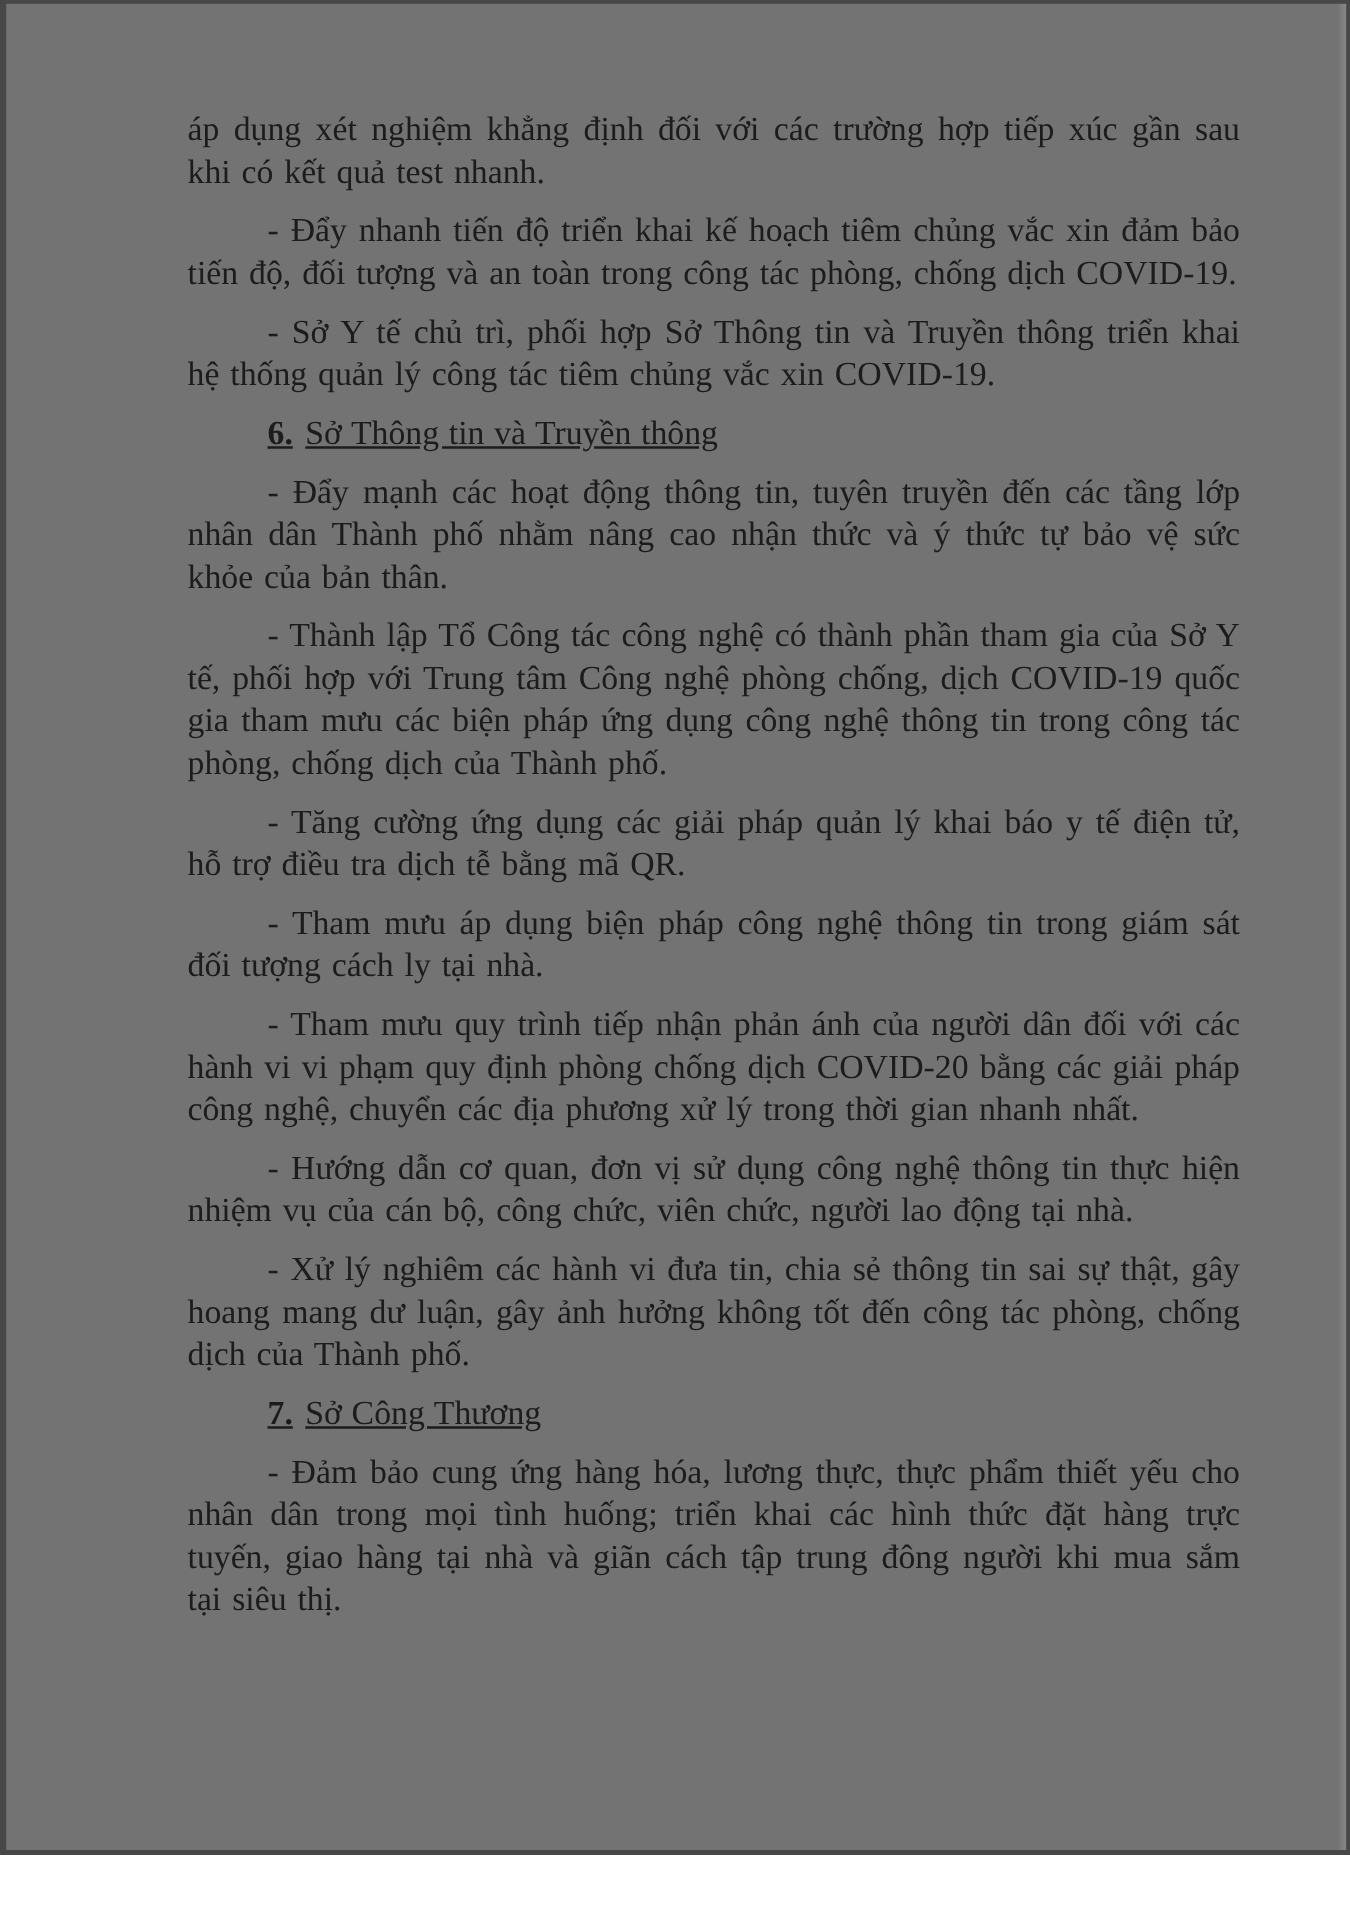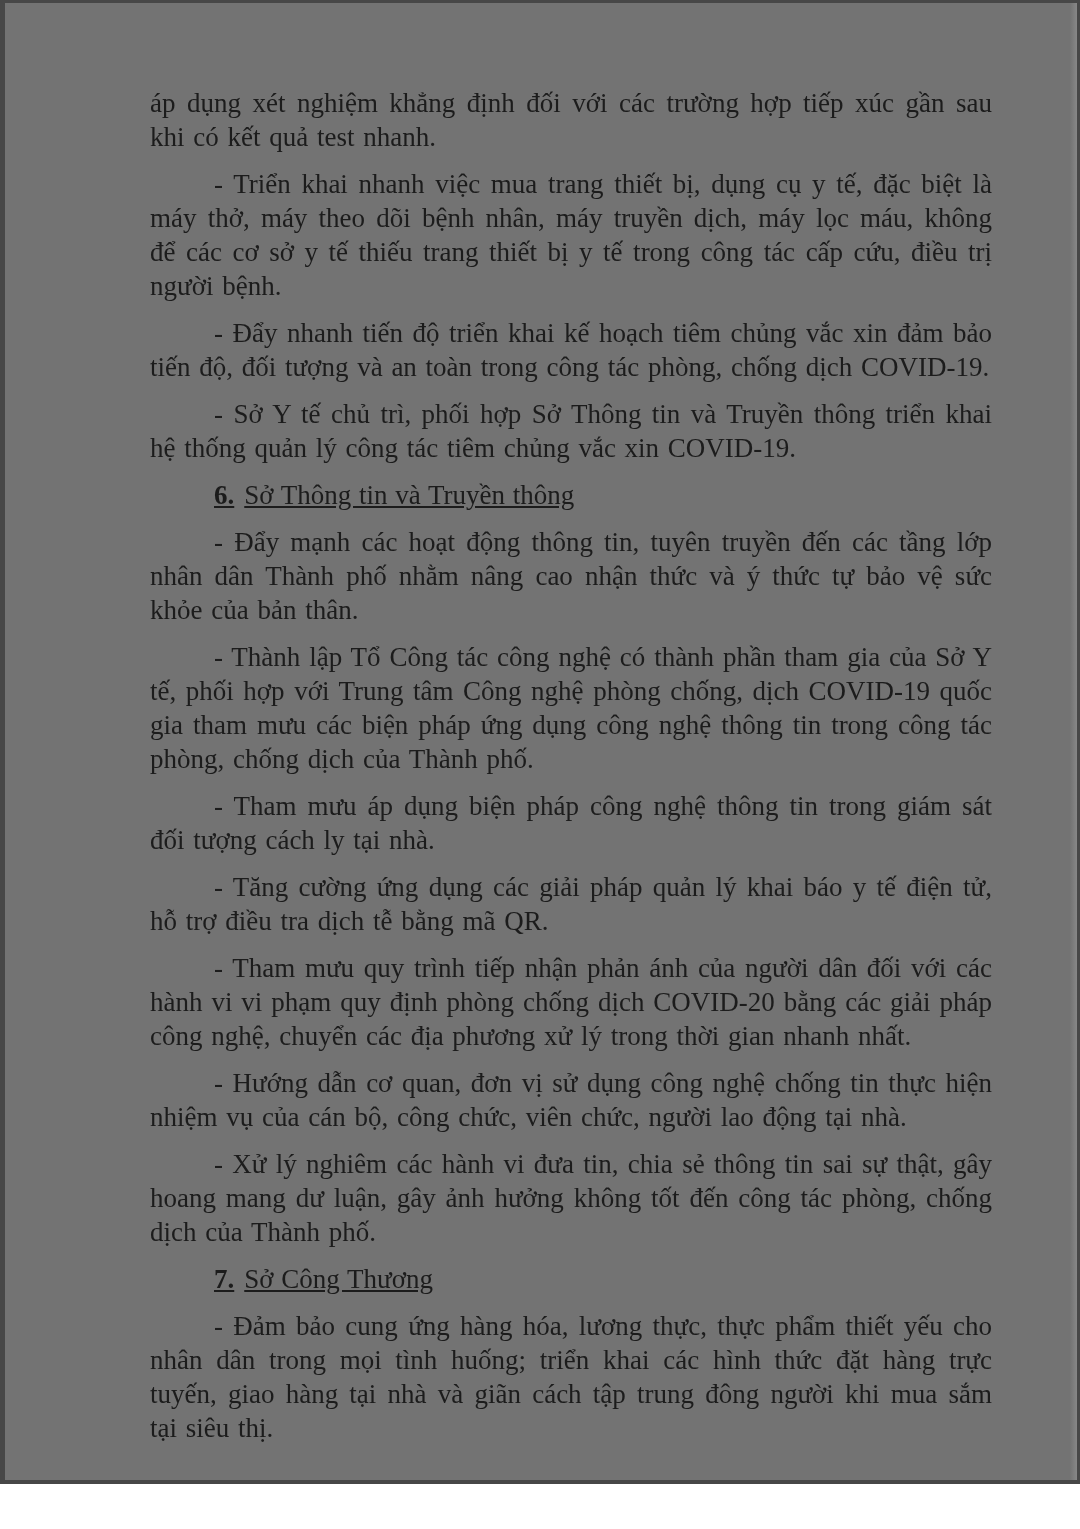--- a/index.html
+++ b/index.html
@@ -50,42 +50,41 @@
   <div class="edge edge-left"></div>
   <div class="edge edge-top"></div>
   <div class="edge-shadow-right"></div>
   <div class="edge edge-right"></div>
   <div class="edge edge-bottom"></div>
 
   <div class="content">
 
     <p class="cont">áp dụng xét nghiệm khẳng định đối với các trường hợp tiếp xúc gần sau khi có kết quả test nhanh.</p>
 
-    <p>- Triển khai nhanh việc mua trang thiết bị, dụng cụ y tế, đặc biệt là máy thở, máy theo dõi bệnh nhân, máy truyền dịch, máy lọc máu, không để các cơ sở y tế thiếu trang thiết bị y tế trong công tác cấp cứu, điều trị người bệnh.</p>
 
 
     <p>- Đẩy nhanh tiến độ triển khai kế hoạch tiêm chủng vắc xin đảm bảo tiến độ, đối tượng và an toàn trong công tác phòng, chống dịch COVID-19.</p>
 
     <p>- Sở Y tế chủ trì, phối hợp Sở Thông tin và Truyền thông triển khai hệ thống quản lý công tác tiêm chủng vắc xin COVID-19.</p>
 
     <p class="heading">
       <span class="num">6.</span><span>Sở Thông tin và Truyền thông</span>
     </p>
 
     <p>- Đẩy mạnh các hoạt động thông tin, tuyên truyền đến các tầng lớp nhân dân Thành phố nhằm nâng cao nhận thức và ý thức tự bảo vệ sức khỏe của bản thân.</p>
 
     <p>- Thành lập Tổ Công tác công nghệ có thành phần tham gia của Sở Y tế, phối hợp với Trung tâm Công nghệ phòng chống, dịch COVID-19 quốc gia tham mưu các biện pháp ứng dụng công nghệ thông tin trong công tác phòng, chống dịch của Thành phố.</p>
 
+    <p>- Tăng cường ứng dụng các giải pháp quản lý khai báo y tế điện tử, hỗ trợ điều tra dịch tễ bằng mã QR.</p>
+
     <p>- Tham mưu áp dụng biện pháp công nghệ thông tin trong giám sát đối tượng cách ly tại nhà.</p>
-
-    <p>- Tăng cường ứng dụng các giải pháp quản lý khai báo y tế điện tử, hỗ trợ điều tra dịch tễ bằng mã QR.</p>
 
     <p>- Tham mưu quy trình tiếp nhận phản ánh của người dân đối với các hành vi vi phạm quy định phòng chống dịch COVID-20 bằng các giải pháp công nghệ, chuyển các địa phương xử lý trong thời gian nhanh nhất.</p>
 
-    <p>- Hướng dẫn cơ quan, đơn vị sử dụng công nghệ chống tin thực hiện nhiệm vụ của cán bộ, công chức, viên chức, người lao động tại nhà.</p>
+    <p>- Hướng dẫn cơ quan, đơn vị sử dụng công nghệ thông tin thực hiện nhiệm vụ của cán bộ, công chức, viên chức, người lao động tại nhà.</p>
 
     <p>- Xử lý nghiêm các hành vi đưa tin, chia sẻ thông tin sai sự thật, gây hoang mang dư luận, gây ảnh hưởng không tốt đến công tác phòng, chống dịch của Thành phố.</p>
 
     <p class="heading">
       <span class="num">7.</span><span>Sở Công Thương</span>
     </p>
 
     <p>- Đảm bảo cung ứng hàng hóa, lương thực, thực phẩm thiết yếu cho nhân dân trong mọi tình huống; triển khai các hình thức đặt hàng trực tuyến, giao hàng tại nhà và giãn cách tập trung đông người khi mua sắm tại siêu thị.</p>
 
   </div>

